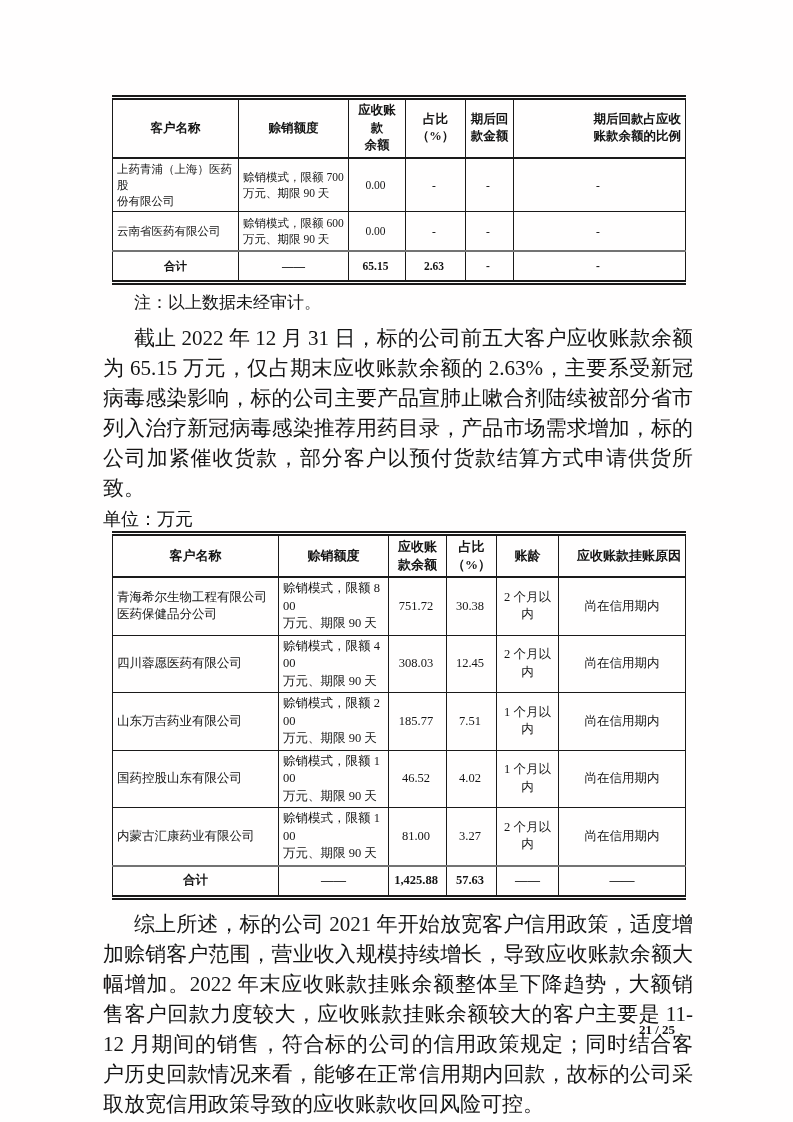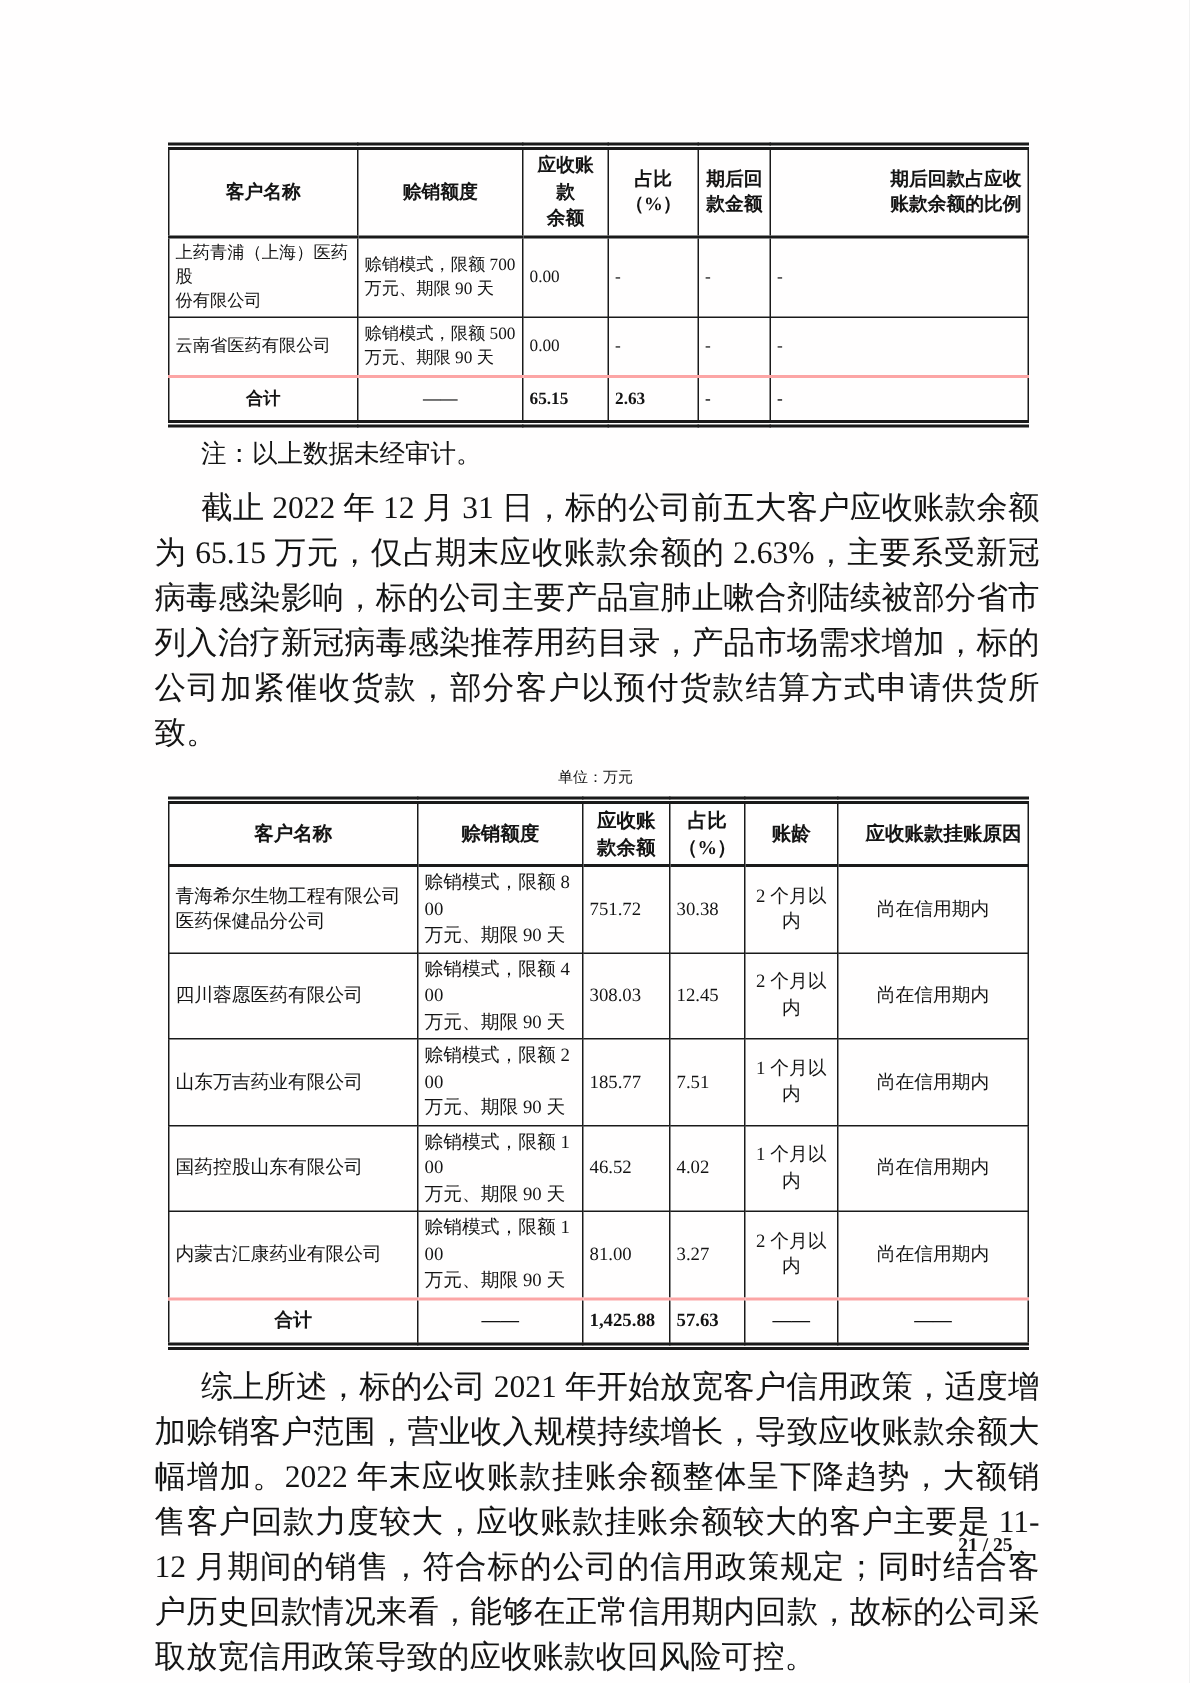--- a/index.html
+++ b/index.html
@@ -32,25 +32,25 @@
   }
   thead th{
     font-weight:bold;
     text-align:center;
     white-space:pre-line;
     border-bottom:2px solid #1a1a1a;
   }
   th.h-left{text-align:right;padding-left:6px;}
   td.c-name{text-align:left;white-space:pre-line;}
   td.c-credit{text-align:left;white-space:pre-line;margin-left:32px;}
-  td.c-num{text-align:left;padding-right:7px;margin-left:28px;}
+  td.c-num{text-align:center;padding-right:7px;margin-left:28px;}
   td.c-center{text-align:center;white-space:pre-line;}
   tr.total-row td{
     font-weight:bold;
-    border-top:2px solid #fca5a5;
+    border-top:2px solid #737373;
     height:24px;
   }
   tr.total-row td.c-label{text-align:center;}
   .t1 th{font-size:12.5px;height:34px;}
   .t1 td{font-size:11.5px;height:34px;}
   .t2 th{font-size:13px;height:33px;}
   .t2 td{font-size:12.5px;height:33px;}
   
   .t1 col.c1{width:126px}.t1 col.c2{width:110px}.t1 col.c3{width:57px}
   .t1 col.c4{width:60px}.t1 col.c5{width:48px}.t1 col.c6{width:172px}
@@ -66,22 +66,22 @@
   .para{
     margin:9px 4px 0 0;
     font-size:21px;
     line-height:30px;
     text-align:justify;
     text-indent:31px;
   }
   .para-single{text-align:left;}
   .unit-line{
     margin:4px 0 0 0;
-    font-size:10px;
-    text-align:center;
+    font-size:18px;
+    text-align:left;
     padding-right:6px;
     line-height:24px;
   }
   .page-number{
     position:absolute;
     right:118px;
     top:1022px;
     font-size:13px;
     font-weight:bold;
     font-family:"Liberation Serif","DejaVu Serif",serif;
@@ -120,21 +120,21 @@
 份有限公司</td>
         <td class="c-credit">赊销模式，限额 700
 万元、期限 90 天</td>
         <td class="c-num">0.00</td>
         <td class="c-num">-</td>
         <td class="c-num">-</td>
         <td class="c-num">-</td>
       </tr>
       <tr>
         <td class="c-name">云南省医药有限公司</td>
-        <td class="c-credit">赊销模式，限额 500
+        <td class="c-credit">赊销模式，限额 600
 万元、期限 90 天</td>
         <td class="c-num">0.00</td>
         <td class="c-num">-</td>
         <td class="c-num">-</td>
         <td class="c-num">-</td>
       </tr>
       <tr class="total-row">
         <td class="c-label">合计</td>
         <td class="c-center">——</td>
         <td class="c-num">65.15</td>

